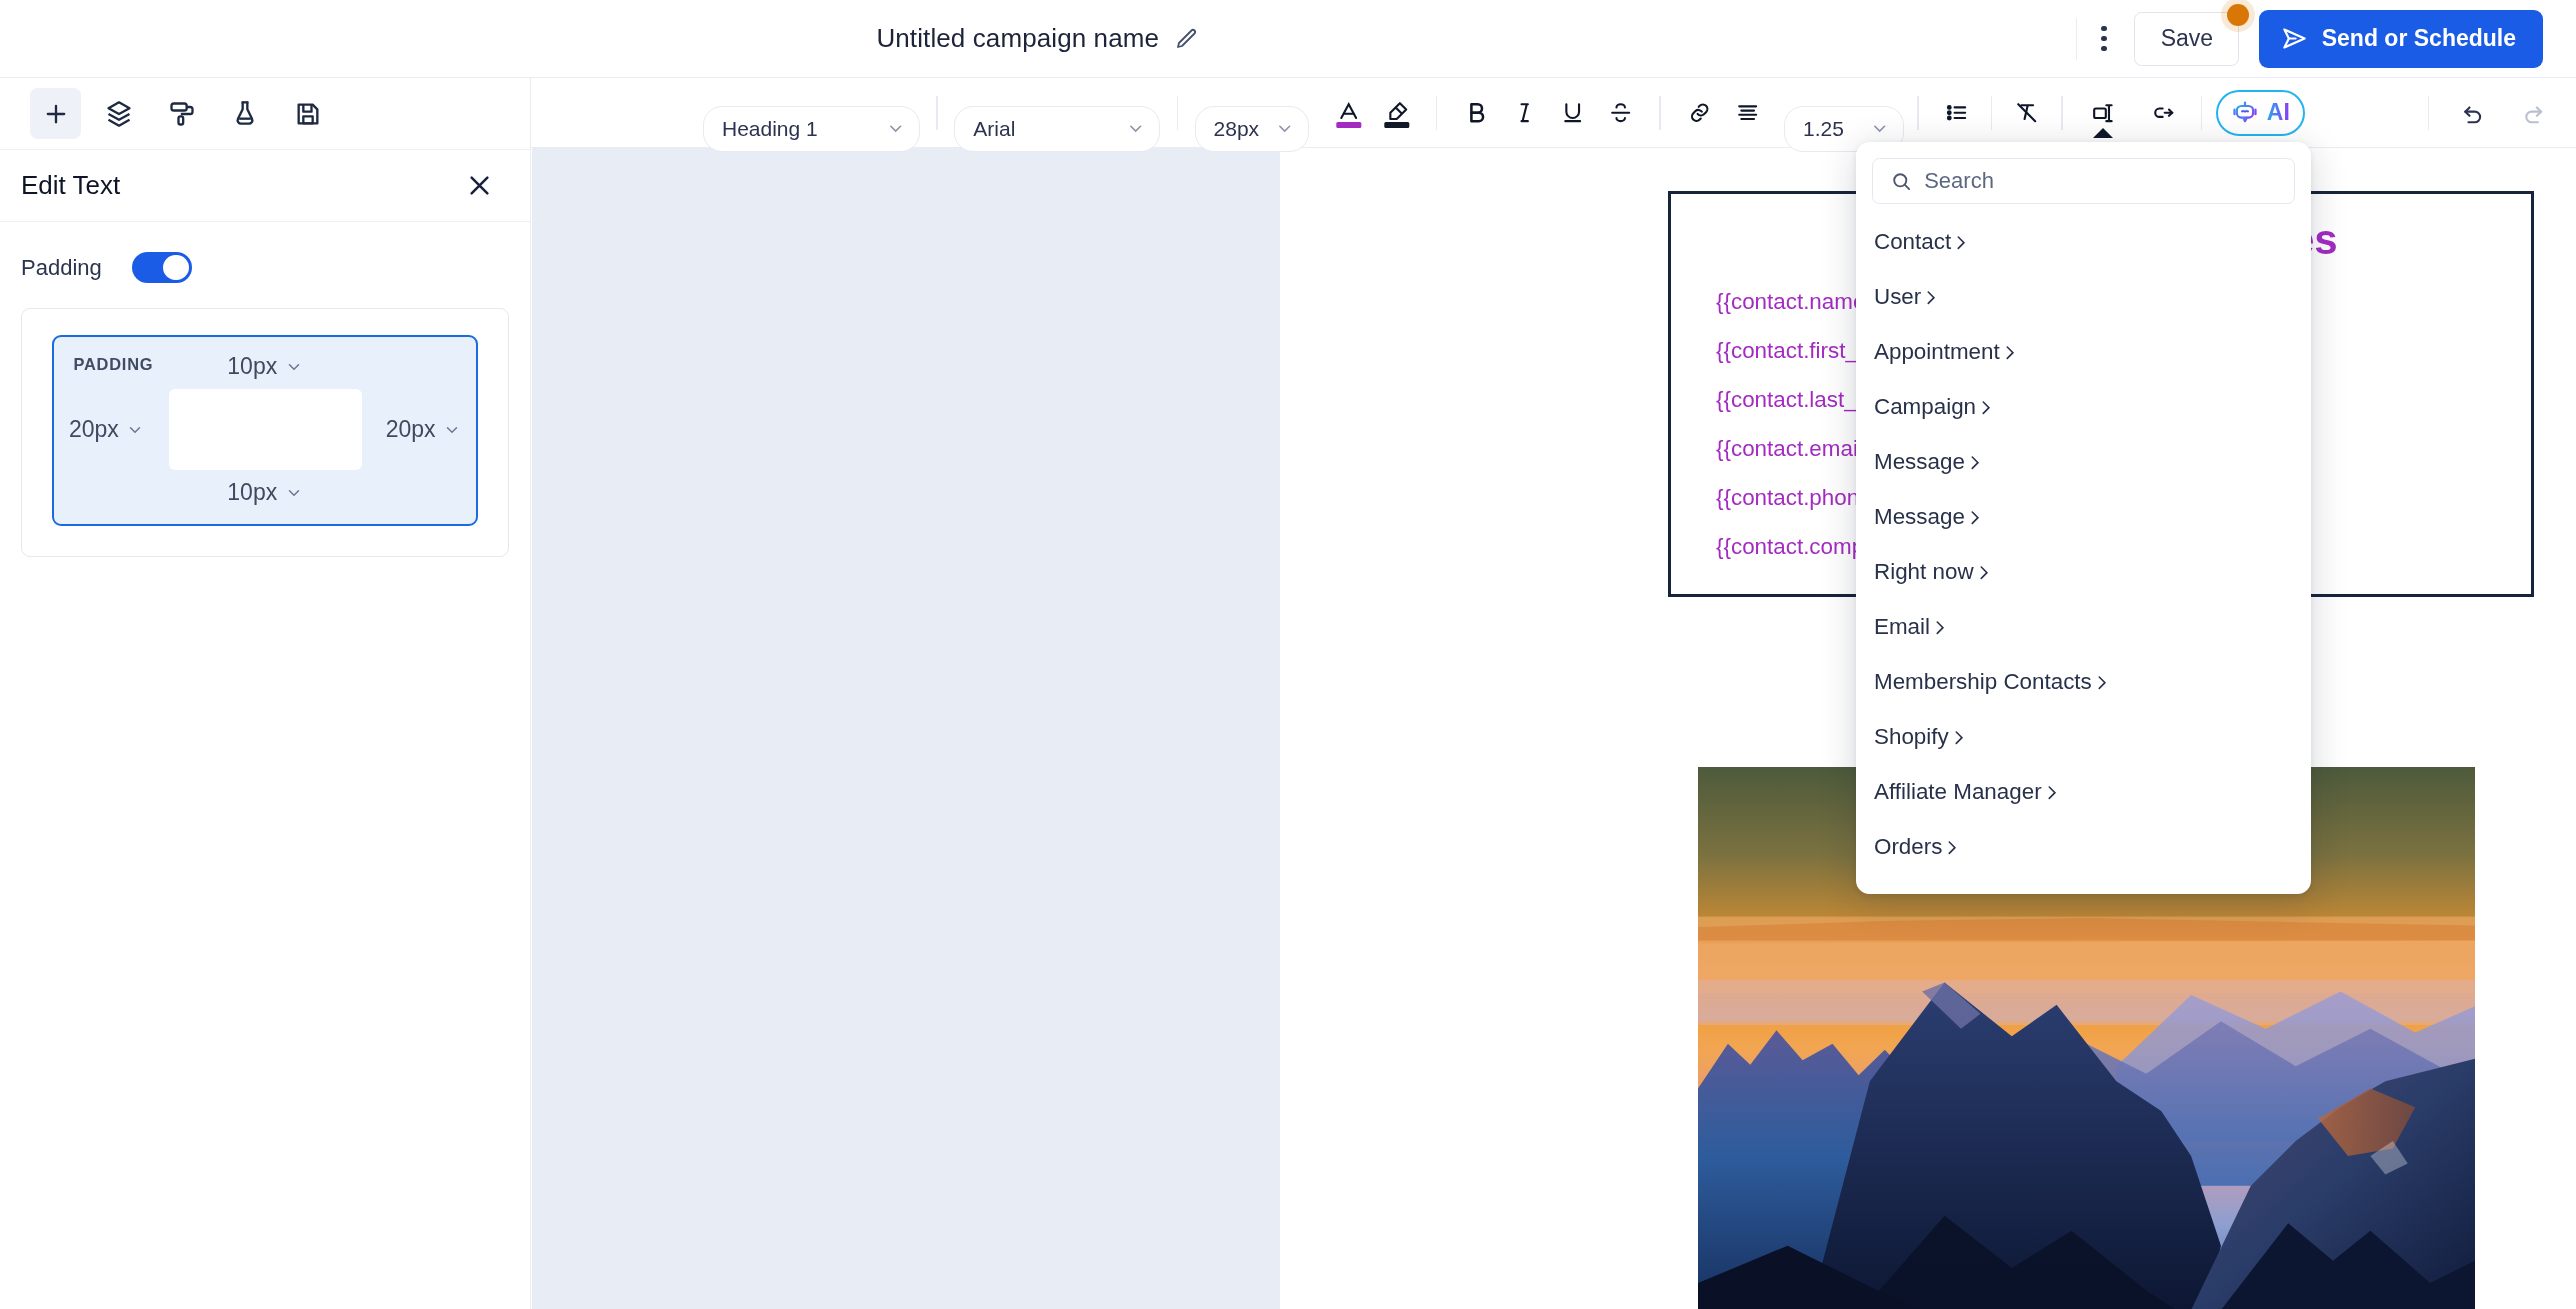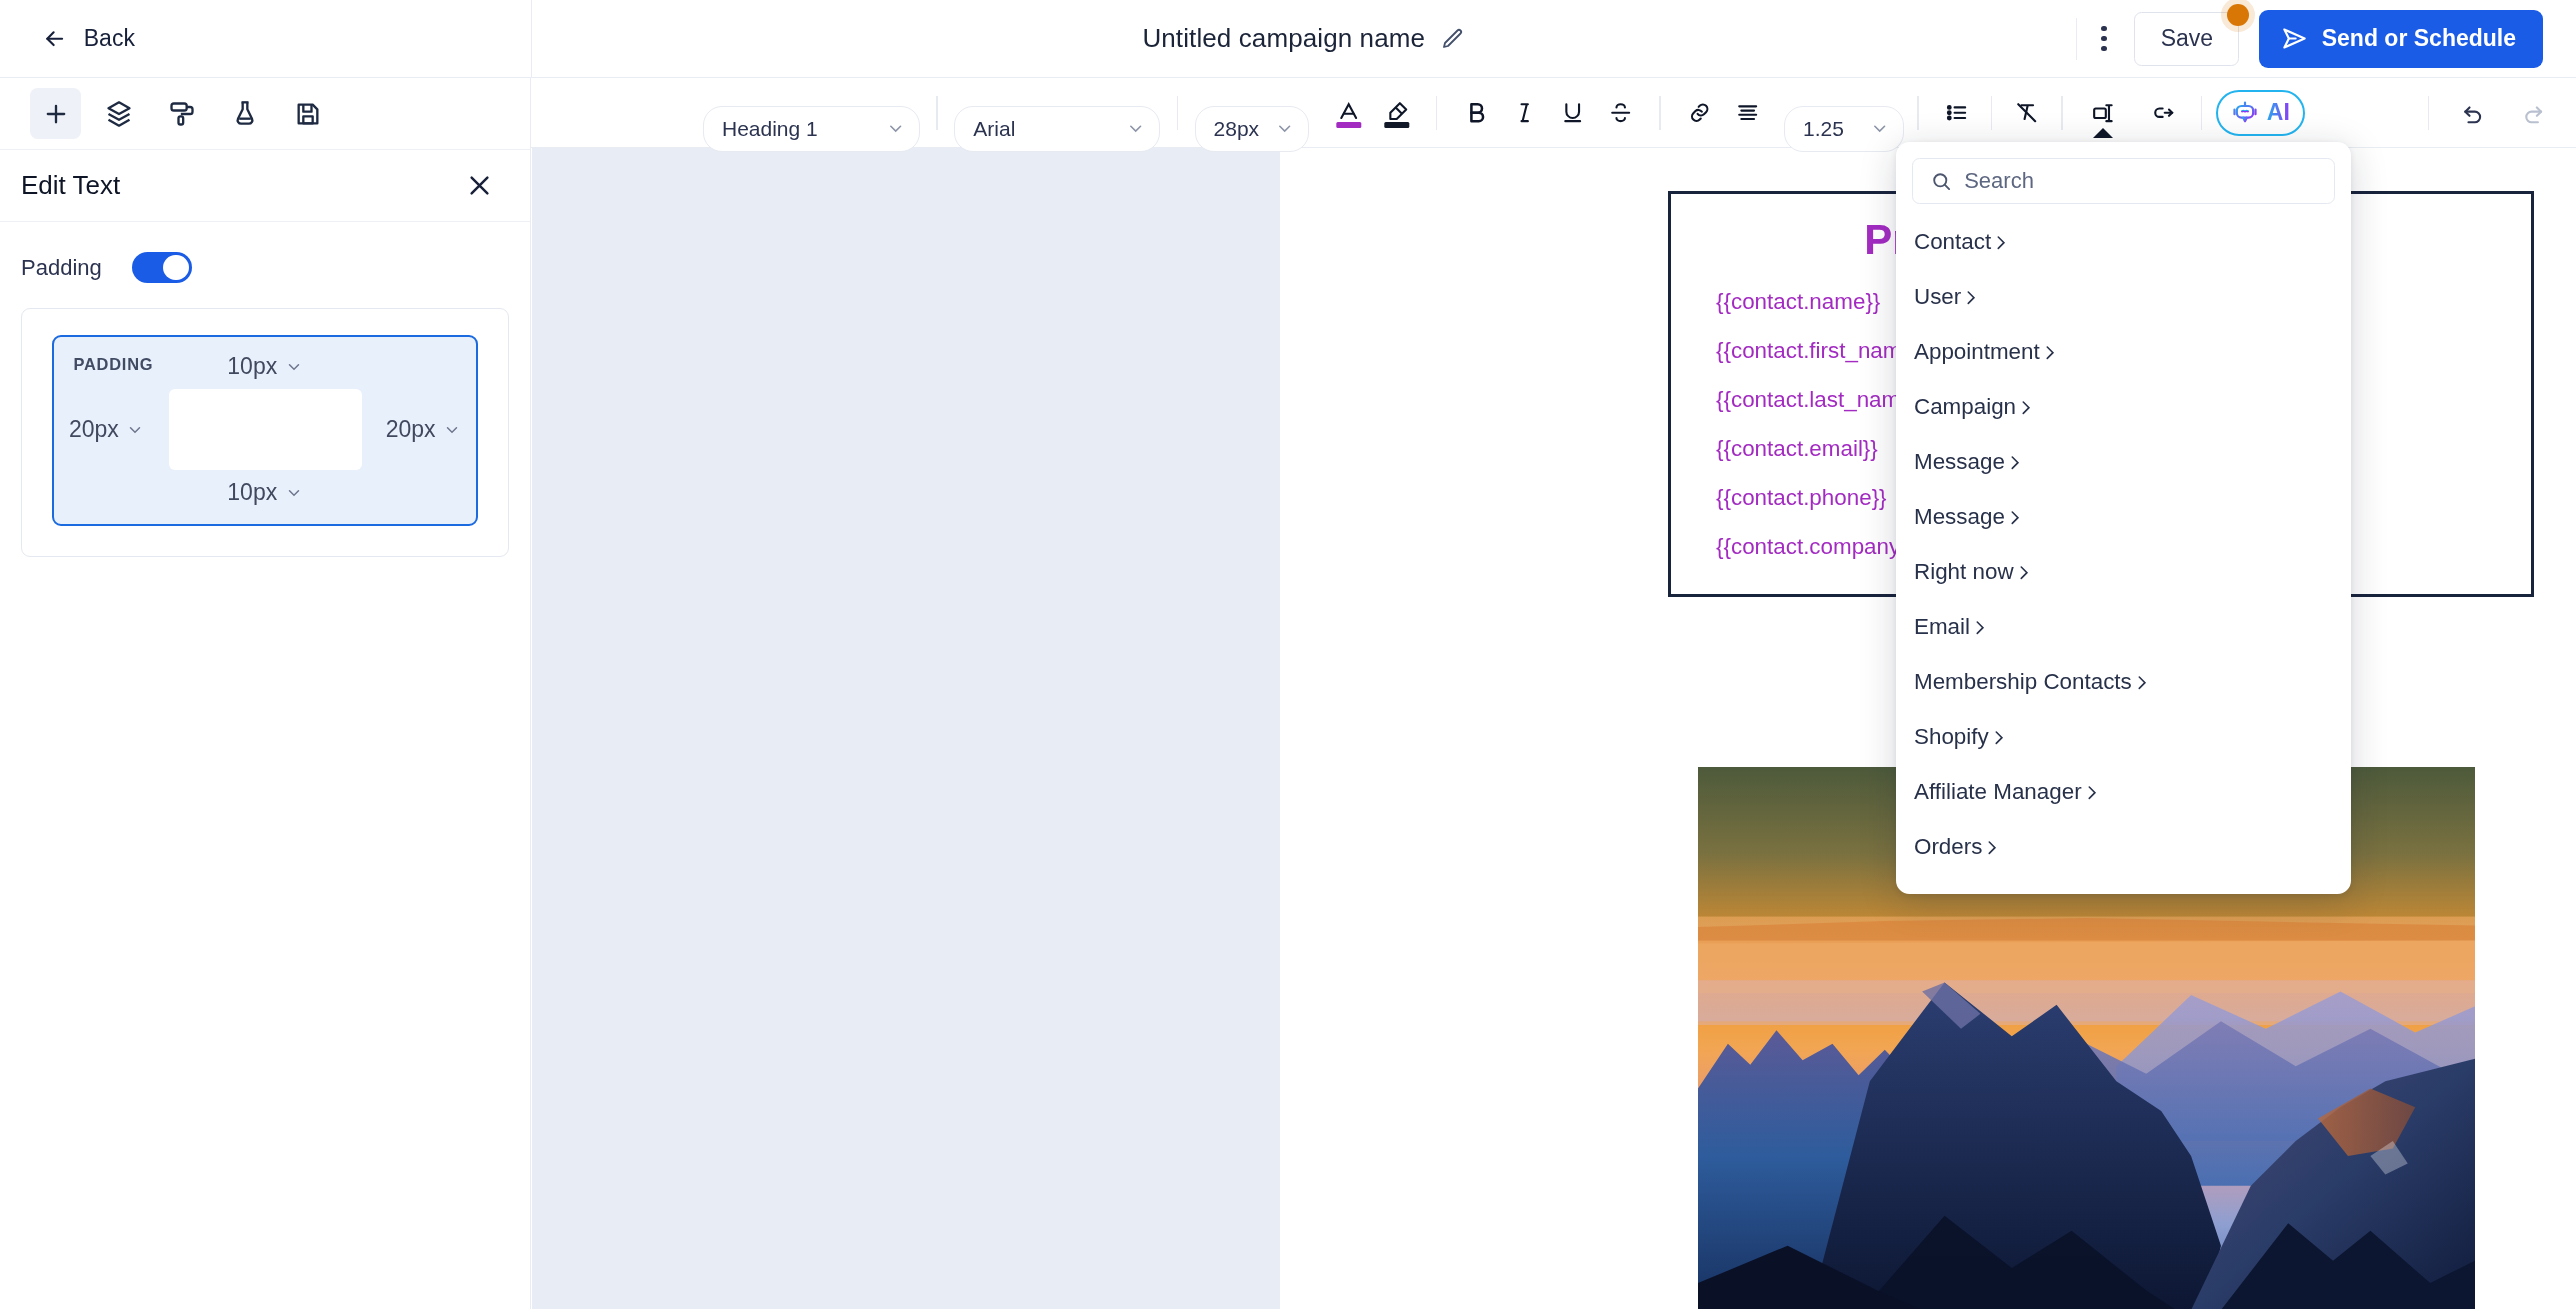--- a/index.html
+++ b/index.html
@@ -187,21 +187,21 @@
   .merge-tag:last-child { margin-bottom: 3px; }
 
   .photo {
     position: absolute; top: 619px; left: 1166px;
     width: 777px; height: 543px; overflow: hidden;
   }
   .photo svg { display: block; width: 777px; height: 543px; }
 
   
   .dropdown {
-    position: absolute; top: 142px; left: 1896px; width: 455px;
+    position: absolute; top: 142px; left: 1856px; width: 455px;
     background: #ffffff; border-radius: 13.5px;
     box-shadow: 0 7.5px 37px rgba(20,28,48,.18), 0 1.5px 6px rgba(20,28,48,.08);
     padding: 16.4px 0 19.4px 0; z-index: 50;
   }
   .dd-search-wrap { padding: 0 16.4px 10.5px 16.4px; }
   .dd-search {
     height: 46px; border: 1.5px solid #e4e8f0; border-radius: 7.5px;
     display: flex; align-items: center; gap: 12px; padding: 0 16.4px;
   }
   .dd-search svg { width: 22.4px; height: 22.4px; color: #4c566e; flex: none; }
@@ -217,27 +217,20 @@
   .dd-item-label { font-size: 22.4px; color: #28314a; }
   .dd-item svg { width: 19.4px; height: 19.4px; color: #28314a; }
 </style>
 </head>
 <body>
 
 <div class="app">
 
   <div class="topbar">
 
-    <div class="back-zone">
-      <svg class="back-arrow" viewBox="0 0 24 24" fill="none" stroke="currentColor" stroke-width="2" stroke-linecap="round" stroke-linejoin="round">
-        <path d="M19 12H5"></path>
-          <path d="M11 18l-6-6 6-6"></path>
-      </svg>
-      <span class="back-label">Back</span>
-    </div>
 
     <div class="title-zone">
       <span class="campaign-title">Untitled campaign name</span>
       <svg class="pencil-icon" viewBox="0 0 24 24" fill="none" stroke="currentColor" stroke-width="1.8" stroke-linecap="round" stroke-linejoin="round">
         <path d="M16.5 3.5a2.1 2.1 0 0 1 3 3L7 19l-4 1 1-4z"></path>
       </svg>
     </div>
 
     <div class="actions-zone">
       <div class="kebab">

